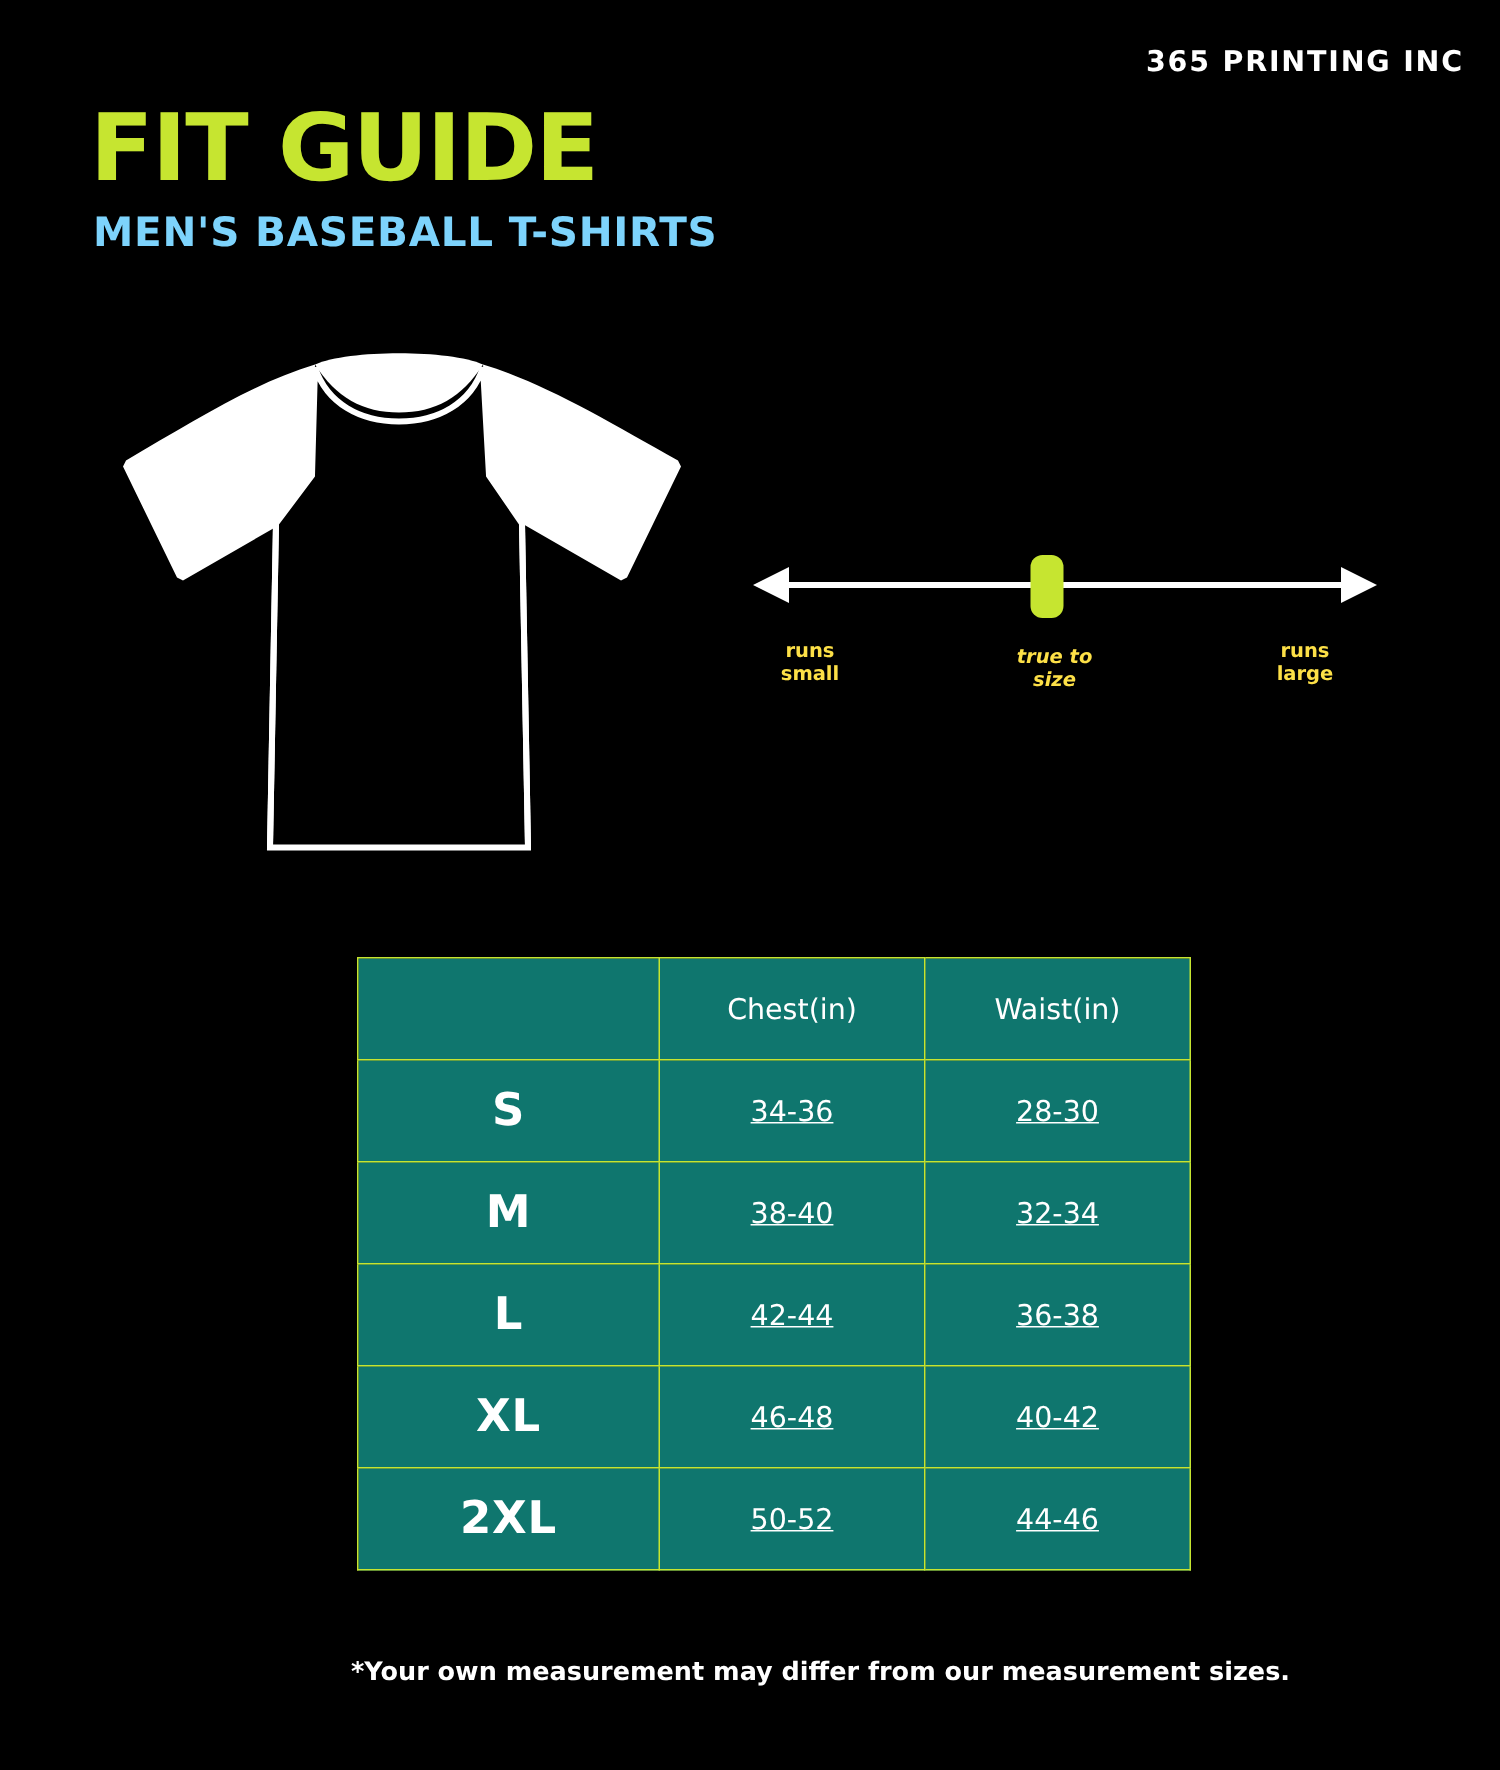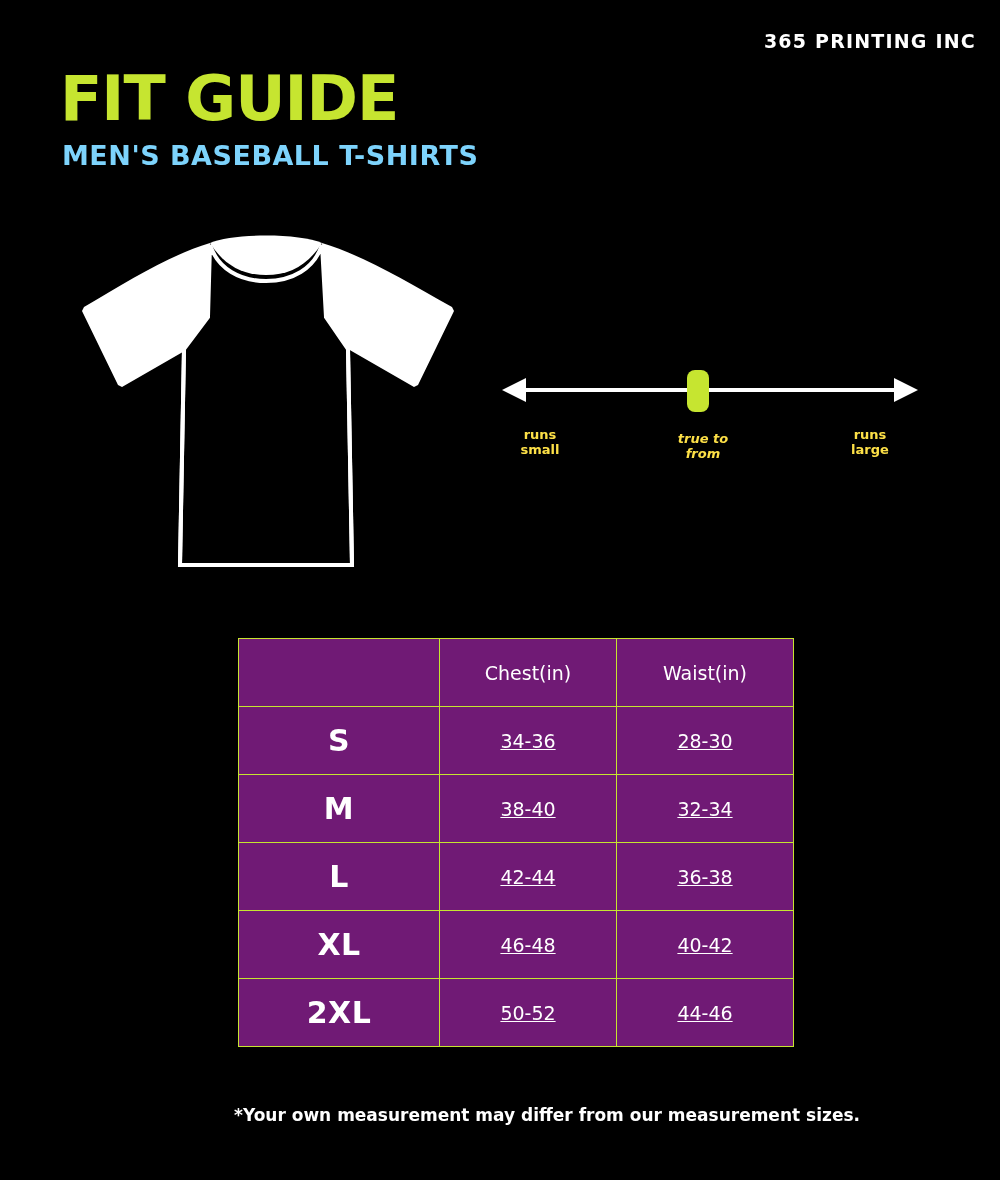--- a/index.html
+++ b/index.html
@@ -85,21 +85,21 @@
     top: 638px;
     width: 552px;
     border-collapse: collapse;
     table-layout: fixed;
   }
   table.sizes td, table.sizes th {
     border: 1px solid #c6e530;
     height: 67px;
     text-align: center;
     vertical-align: middle;
-    background: #701a75;
+    background: #0f766e;
     color: #ffffff;
     padding: 0;
   }
   table.sizes th.col-blank { width: 200px; border-top-color:#c6e530; }
   table.sizes th.col-head {
     width: 176px;
     font-family: "DejaVu Sans", sans-serif;
     font-weight: normal;
     font-size: 19px;
   }
@@ -161,21 +161,21 @@
     <polygon points="2,30 26,18 26,42" fill="#ffffff"></polygon>
     <polygon points="418,30 394,18 394,42" fill="#ffffff"></polygon>
     <rect x="187" y="10" width="22" height="42" rx="8" fill="#c6e530"></rect>
   </svg>
   <div class="fit-label small">
     <span>runs</span><br>
     <span>small</span>
   </div>
   <div class="fit-label true">
     <span>true to</span><br>
-    <span>from</span>
+    <span>size</span>
   </div>
   <div class="fit-label large">
     <span>runs</span><br>
     <span>large</span>
   </div>
 </div>
 
 <table class="sizes">
   <thead>
     <tr>

